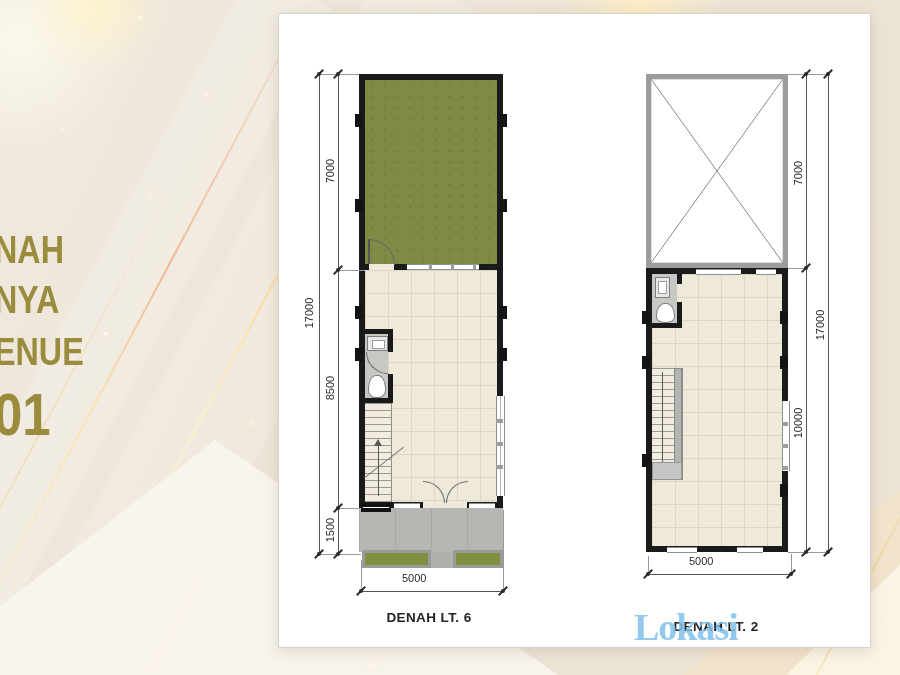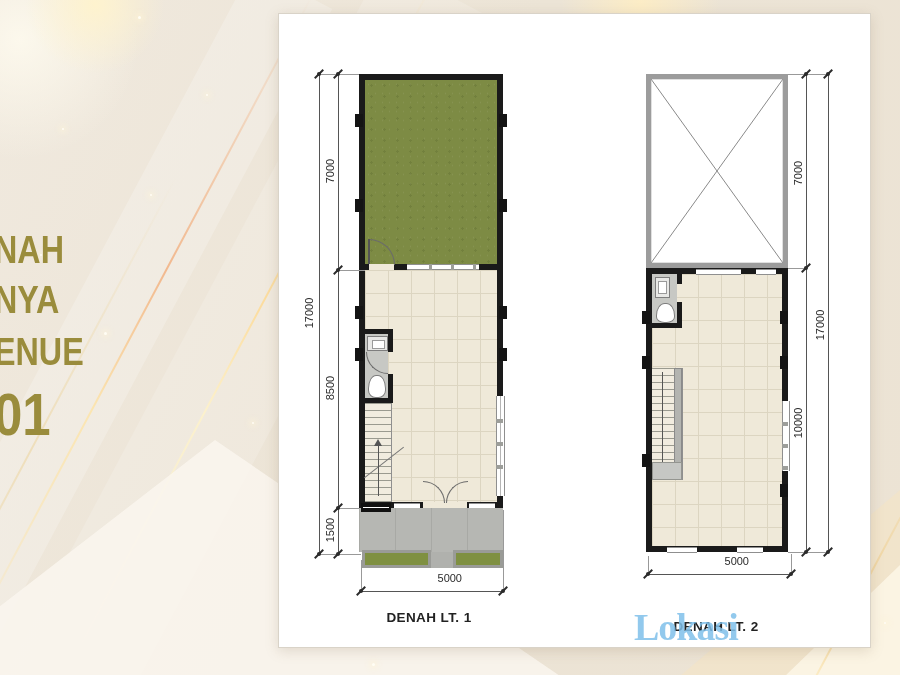--- a/index.html
+++ b/index.html
@@ -47,21 +47,21 @@
   .planter{position:absolute;border:3px solid #9a9b97;background:#7f9041;}
   
   .dline{position:absolute;background:#555;}
   .conn{position:absolute;background:#999;}
   .tk{position:absolute;width:12px;height:2px;background:#2b2b2b;
       transform:translate(-50%,-50%) rotate(-45deg);}
   .dt{position:absolute;width:4px;height:4px;border-radius:50%;background:#2b2b2b;
       transform:translate(-50%,-50%);}
   .vlabel{position:absolute;width:56px;text-align:center;font-size:11px;color:#2b2b2b;
           transform:rotate(-90deg);}
-  .hlabel{position:absolute;width:60px;text-align:right;font-size:11px;color:#2b2b2b;}
+  .hlabel{position:absolute;width:60px;text-align:left;font-size:11px;color:#2b2b2b;}
   .ptitle{position:absolute;width:150px;text-align:center;font-size:13.5px;font-weight:700;
           color:#222;letter-spacing:.4px;}
   
   .wm-light{position:absolute;font-family:"Liberation Serif",serif;font-weight:700;
             font-size:38px;color:#7fc0ea;opacity:.85;letter-spacing:-1px;line-height:1;}
   .wm-box{position:absolute;background:#3d94d3;color:#ffffff;font-family:"Liberation Serif",serif;
           font-weight:700;font-size:30px;text-align:center;line-height:36px;letter-spacing:0;}
   .arrow-line{position:absolute;background:#555;width:1px;}
   .tri-up{position:absolute;width:0;height:0;border-left:4px solid transparent;
           border-right:4px solid transparent;border-bottom:7px solid #555;}
@@ -200,21 +200,21 @@
       <div class="vlabel" style="left:23px;top:368px;">8500</div>
       <div class="vlabel" style="left:23px;top:510px;">1500</div>
       <div class="conn" style="left:82px;top:546px;width:1px;height:31px;"></div>
       <div class="conn" style="left:224px;top:496px;width:1px;height:81px;"></div>
       <div class="dline" style="left:82px;top:577px;width:142px;height:1px;"></div>
       <i class="tk" style="left:82px;top:577px;"></i>
         <i class="dt" style="left:82px;top:577px;"></i>
       <i class="tk" style="left:224px;top:577px;"></i>
         <i class="dt" style="left:224px;top:577px;"></i>
       <div class="hlabel" style="left:123px;top:558px;">5000</div>
-      <div class="ptitle" style="left:75px;top:596px;">DENAH LT. 1</div>
+      <div class="ptitle" style="left:75px;top:596px;">DENAH LT. 6</div>
     </div>
 
     <div>
 
       <div class="abs" style="left:367px;top:60px;width:142px;height:194px;border:5px solid #9c9c9c;box-sizing:border-box;background:#fff;
                   box-shadow:inset 0 0 0 1px rgba(0,0,0,.12);"></div>
       <svg class="abs" style="left:372px;top:65px;" width="132" height="184" viewBox="0 0 132 184">
         <line x1="0" y1="0" x2="132" y2="184" stroke="#8a8a8a" stroke-width="1"></line>
         <line x1="132" y1="0" x2="0" y2="184" stroke="#8a8a8a" stroke-width="1"></line>
       </svg>

